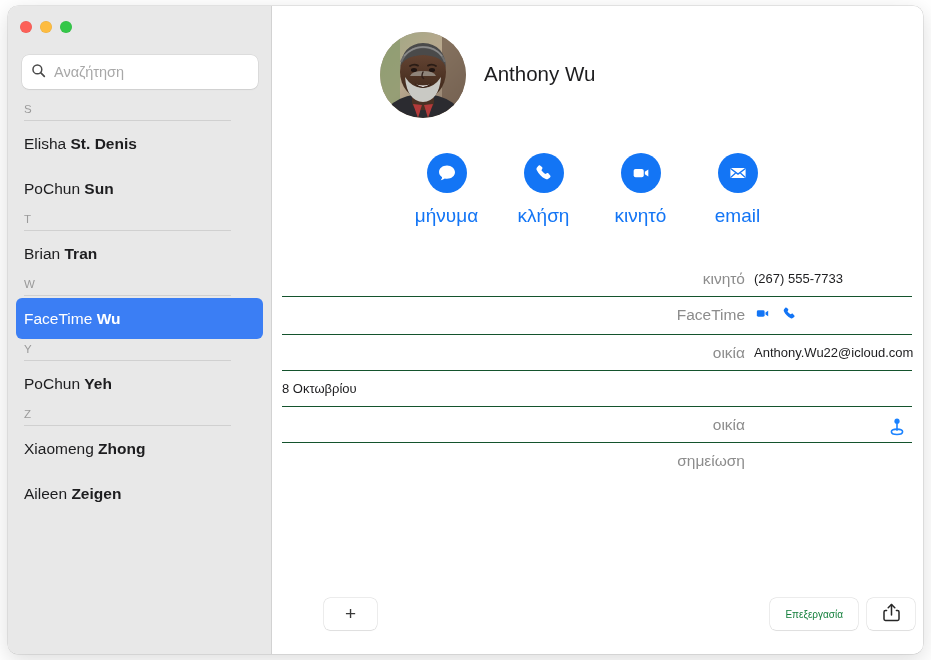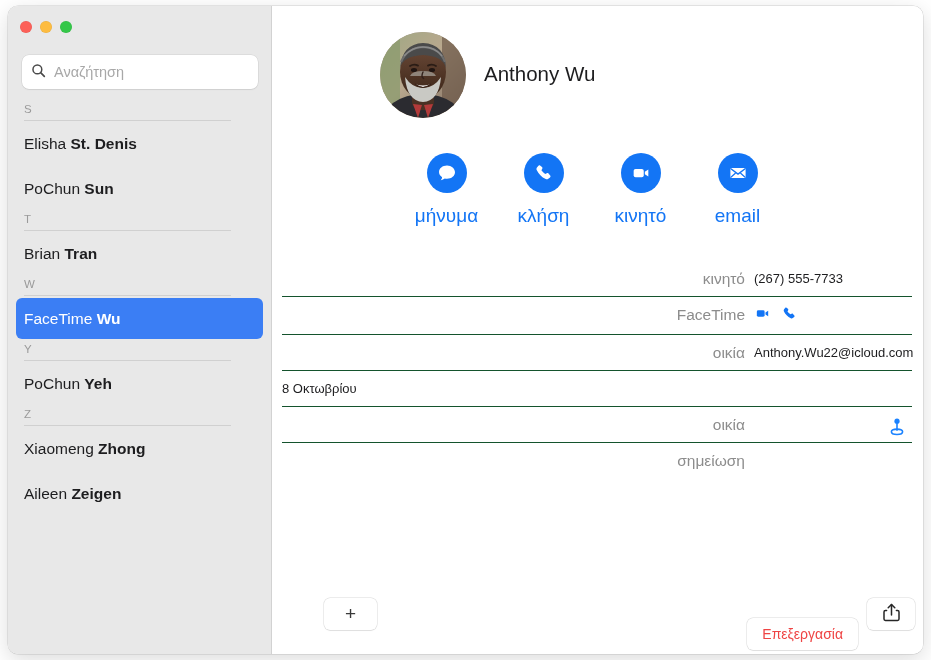--- a/index.html
+++ b/index.html
@@ -298,23 +298,22 @@
     width: 53px;
     height: 32px;
     color: #3a3a3a;
     font-size: 19px;
   }
   .btn-edit {
     right: 65px;
     top: 12px;
     height: 32px;
     padding: 0 15px;
-    font-size: 14px;
-    color: #ef4444;
-    margin-top: 20px;
+    font-size: 10px;
+    color: #15803d;
   }
   .btn-share {
     right: 8px;
     top: 12px;
     width: 48px;
     height: 32px;
     color: #262626;
   }
 </style>
 </head>

